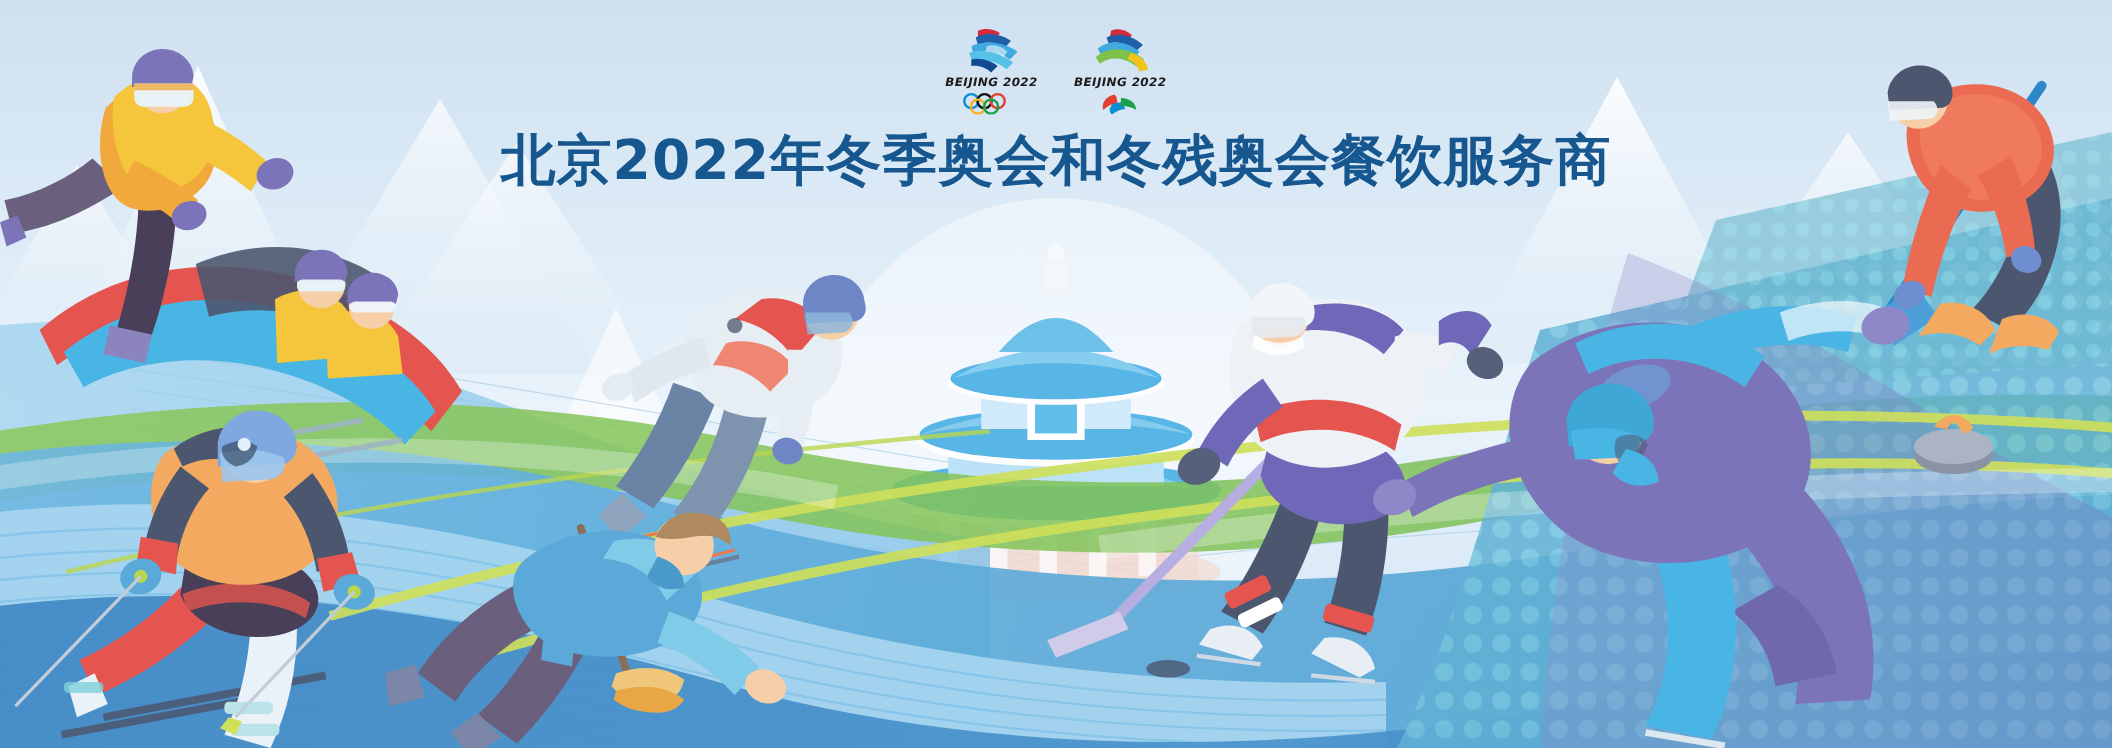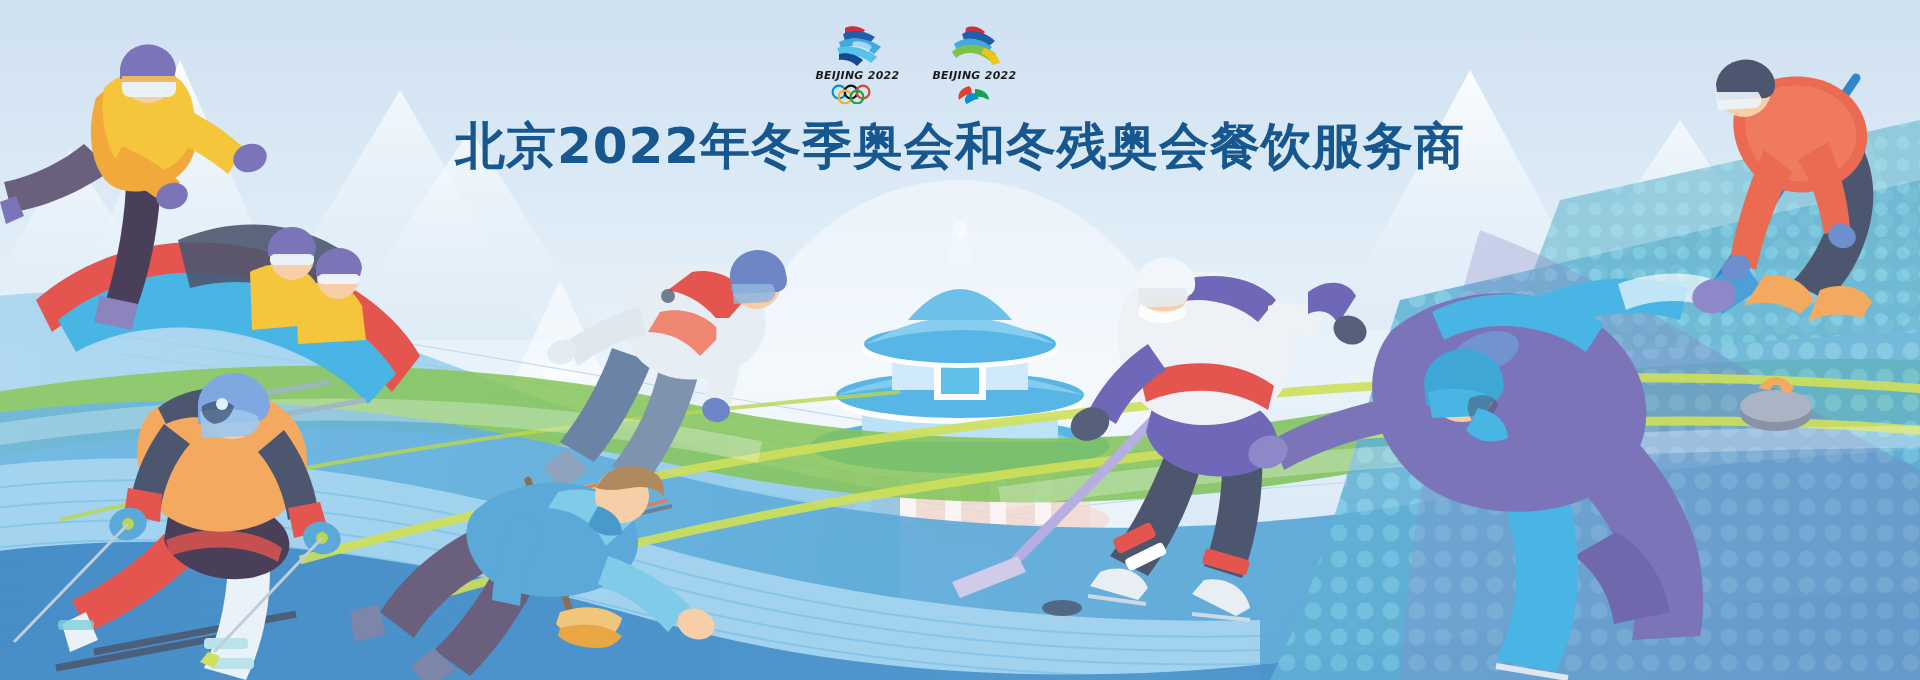--- a/index.html
+++ b/index.html
@@ -10,21 +10,21 @@
     width:1920px;height:680px;
     overflow:hidden;
     background:linear-gradient(180deg,#cfe0f1 0%,#d7e6f4 22%,#e4eef8 46%,#eef5fb 62%,#dfeaf6 80%,#cfe1f0 100%);
   }
   #banner > *{position:absolute;}
   .layer{top:0;left:0;width:1920px;height:680px;}
   svg{display:block;}
 
   
   #emblems{
-    left:816px;top:24px;width:200px;height:92px;
+    left:860px;top:24px;width:200px;height:92px;
     display:flex;gap:34px;align-items:flex-start;justify-content:center;
   }
   .emblem{width:88px;display:flex;flex-direction:column;align-items:center;}
   .emblem .mark{height:44px;}
   .emblem .wordmark{
     font-family:"DejaVu Sans",sans-serif;
     font-weight:700;font-style:italic;
     font-size:10.5px;letter-spacing:.3px;
     color:#1b1b1b;line-height:1;margin-top:2px;white-space:nowrap;
     transform:scaleX(1.04);

